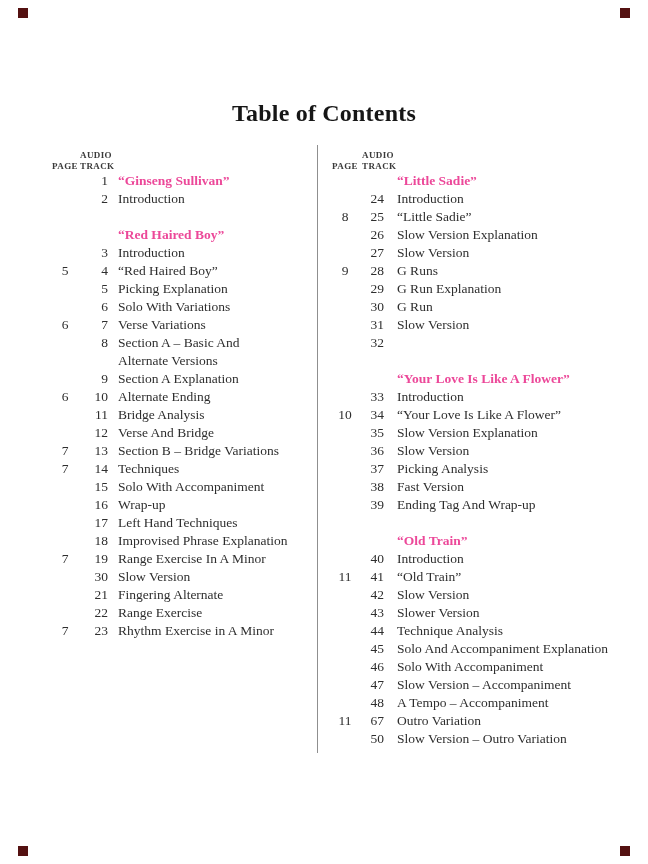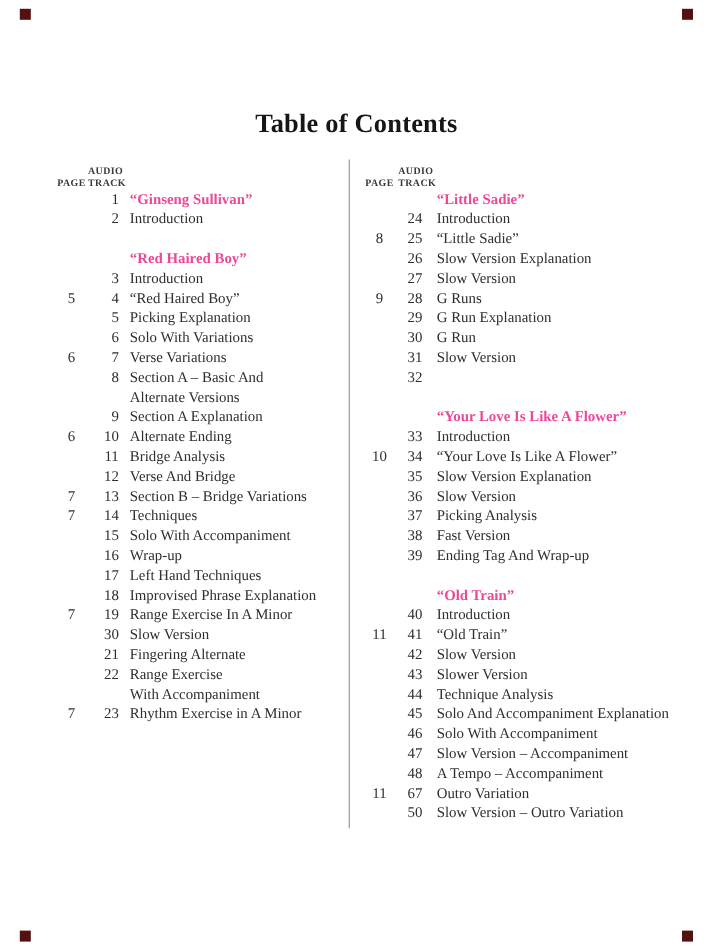--- a/index.html
+++ b/index.html
@@ -251,26 +251,20 @@
             <span class="cell gap"></span>
             <span class="cell title">Fingering Alternate</span>
           </div>
           <div class="row">
             <span class="cell page"></span>
             <span class="cell track">22</span>
             <span class="cell gap"></span>
             <span class="cell title">Range Exercise</span>
           </div>
           <div class="row">
-            <span class="cell page"></span>
-            <span class="cell track"></span>
-            <span class="cell gap"></span>
-            <span class="cell title">With Accompaniment</span>
-          </div>
-          <div class="row">
             <span class="cell page">7</span>
             <span class="cell track">23</span>
             <span class="cell gap"></span>
             <span class="cell title">Rhythm Exercise in A Minor</span>
           </div>
         </div>
       </div>
   </div>
 
   <div class="col col-right">

